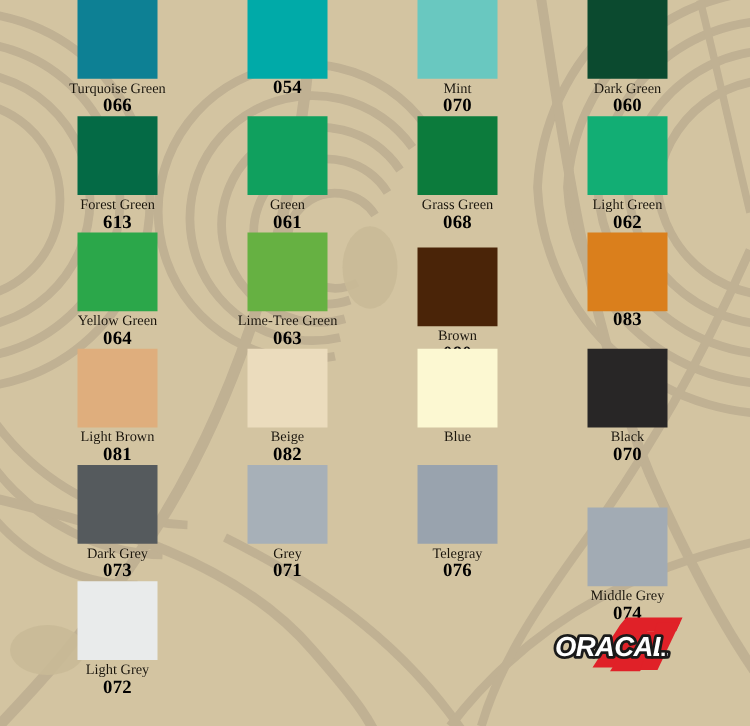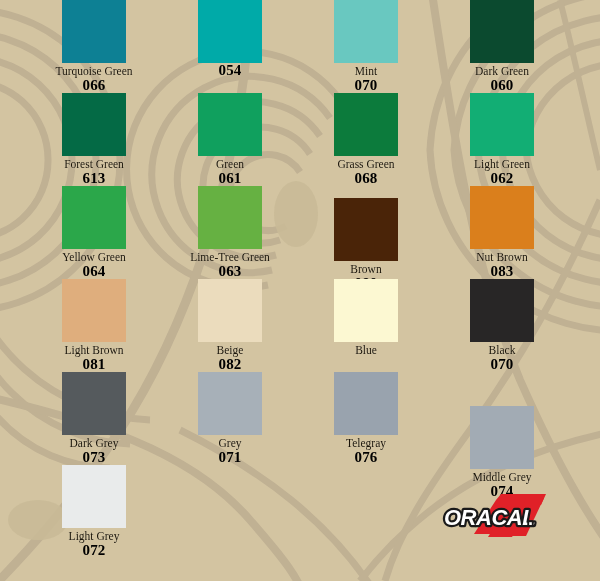--- a/index.html
+++ b/index.html
@@ -130,21 +130,20 @@
       <div class="cname">Lime-Tree Green</div>
       <div class="cnum">063</div>
     </div>
     <div class="cell" style="left: 291px; top: 186px; margin-top: 12px;">
       <div class="chip" style="background: rgb(74, 36, 8);"></div>
       <div class="cname">Brown</div>
       <div class="cnum">080</div>
     </div>
     <div class="cell" style="left: 427px; top: 186px;">
       <div class="chip" style="background: rgb(218, 127, 28);"></div>
-      <div class="cname">Nut Brown</div>
       <div class="cnum">083</div>
     </div>
     <div class="cell" style="left: 19px; top: 279px;">
       <div class="chip" style="background: rgb(223, 174, 125);"></div>
       <div class="cname">Light Brown</div>
       <div class="cnum">081</div>
     </div>
     <div class="cell" style="left: 155px; top: 279px;">
       <div class="chip" style="background: rgb(235, 220, 189);"></div>
       <div class="cname">Beige</div>

